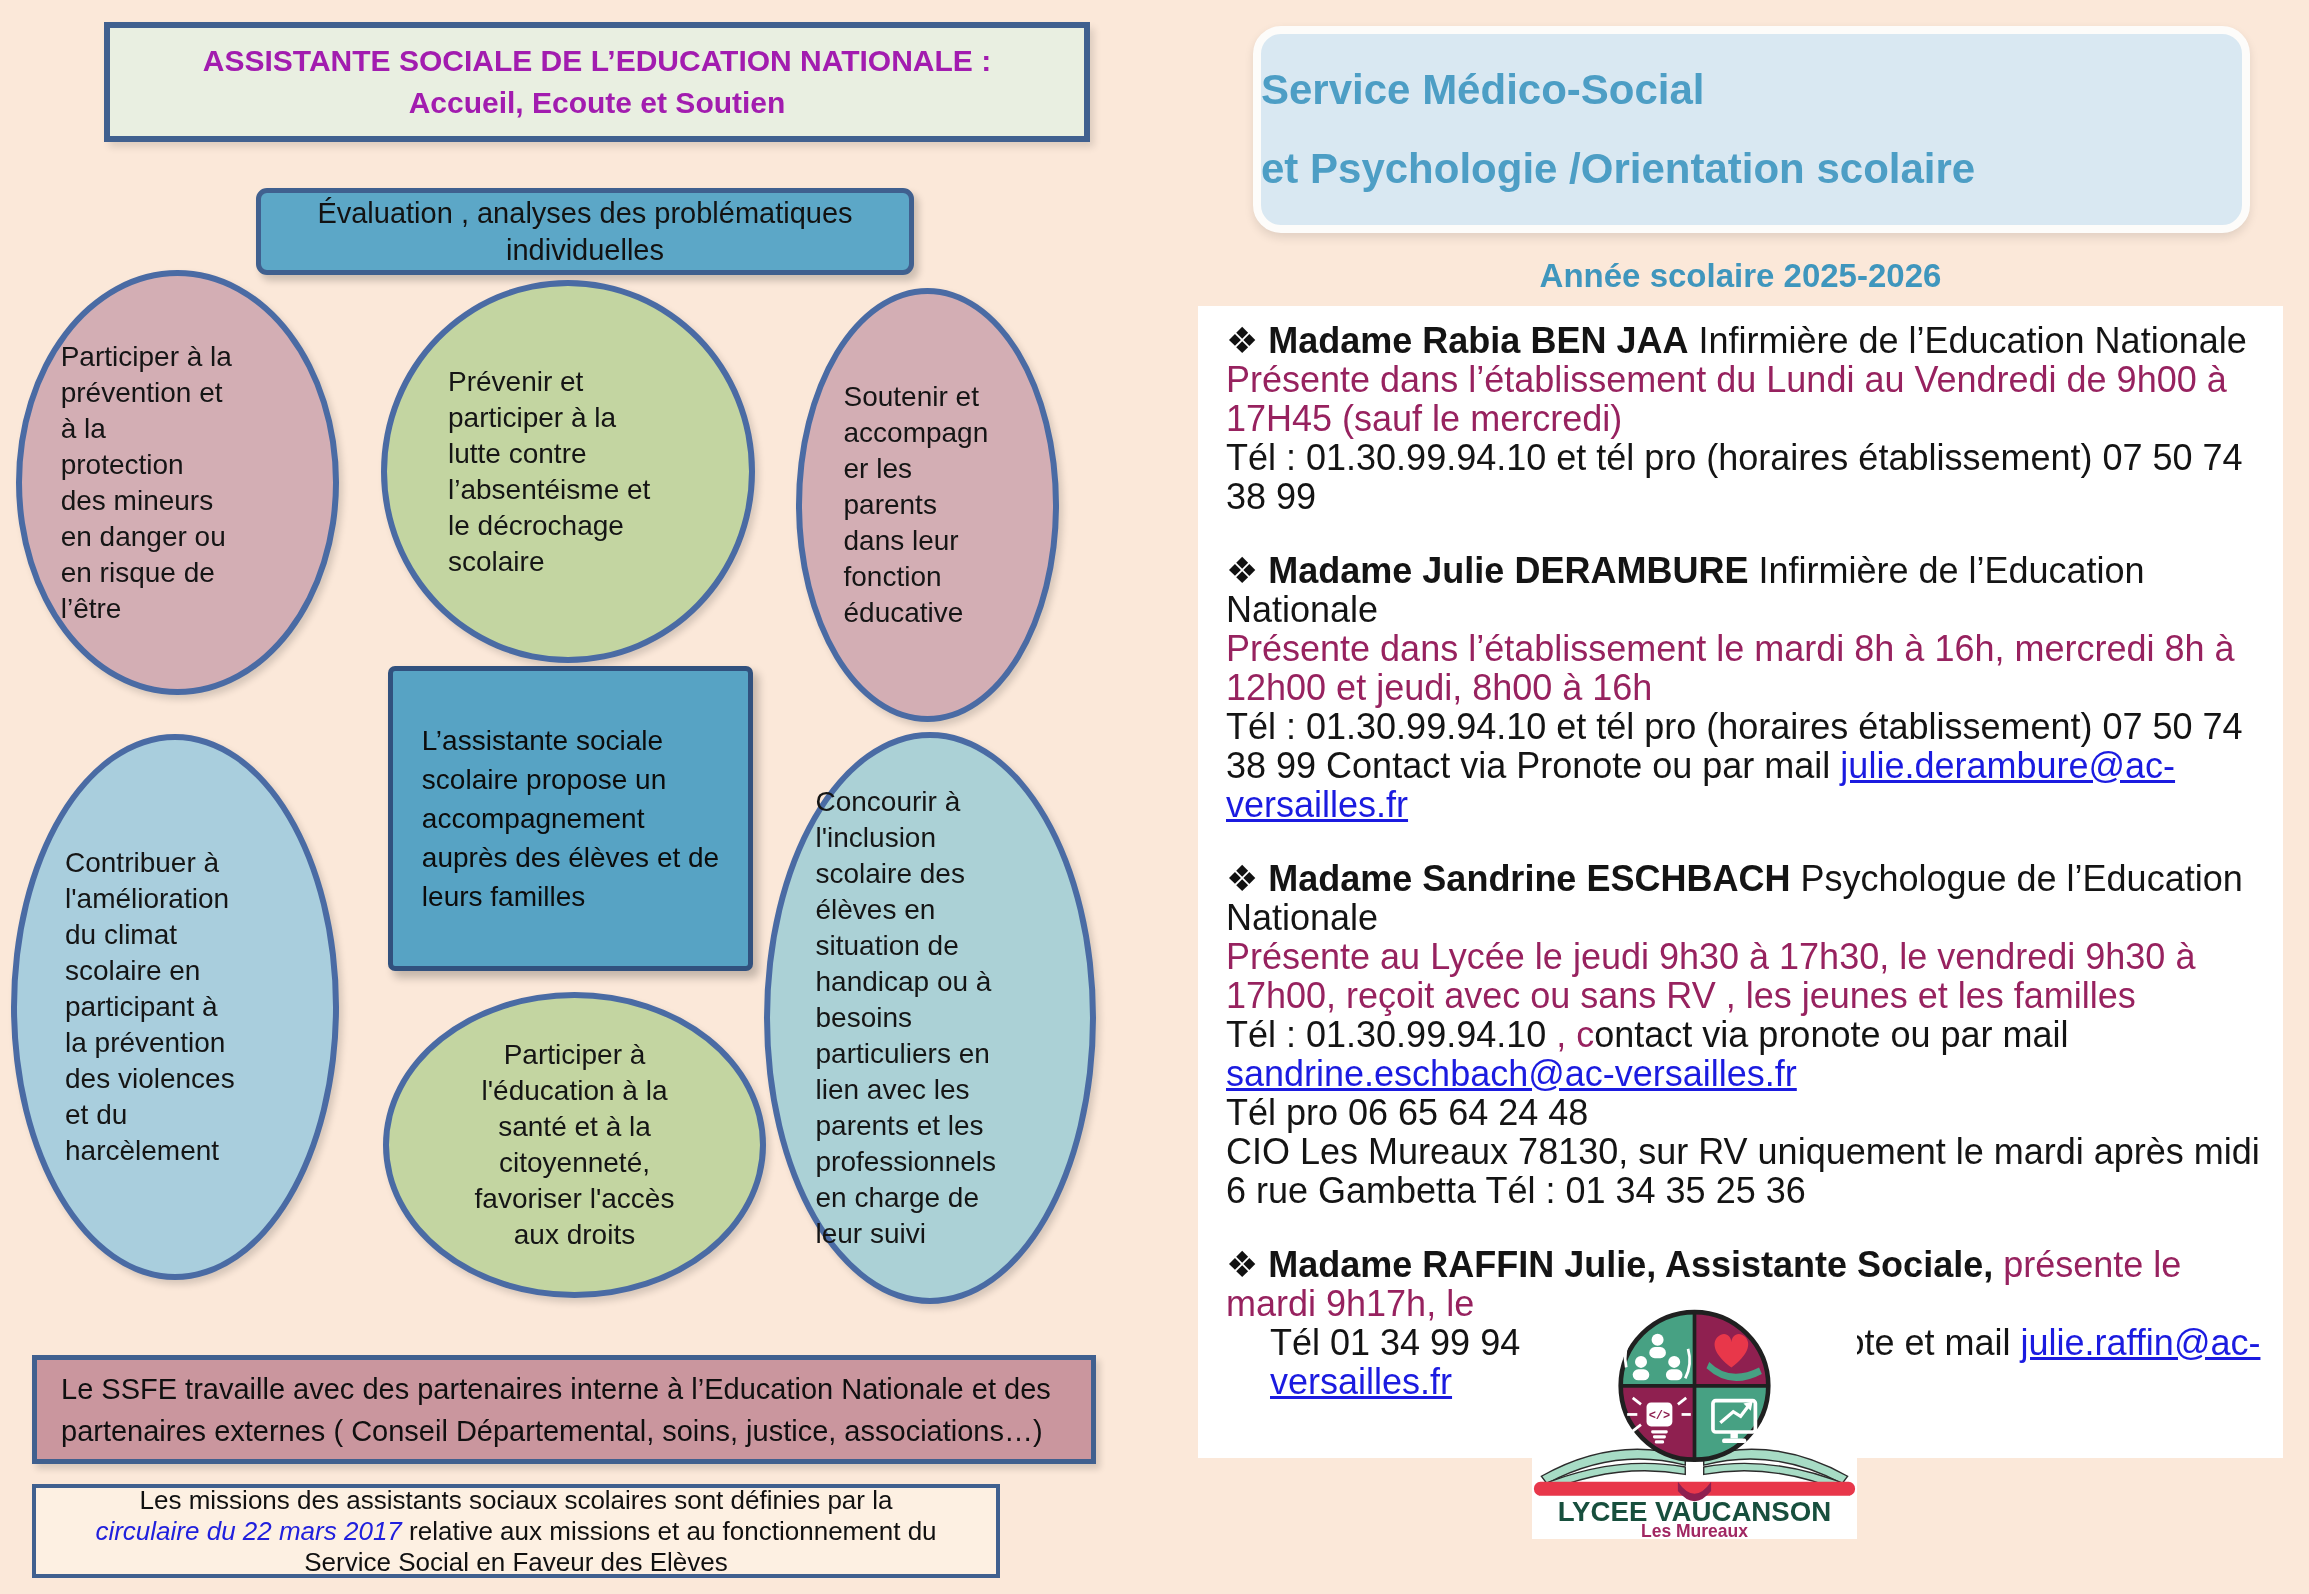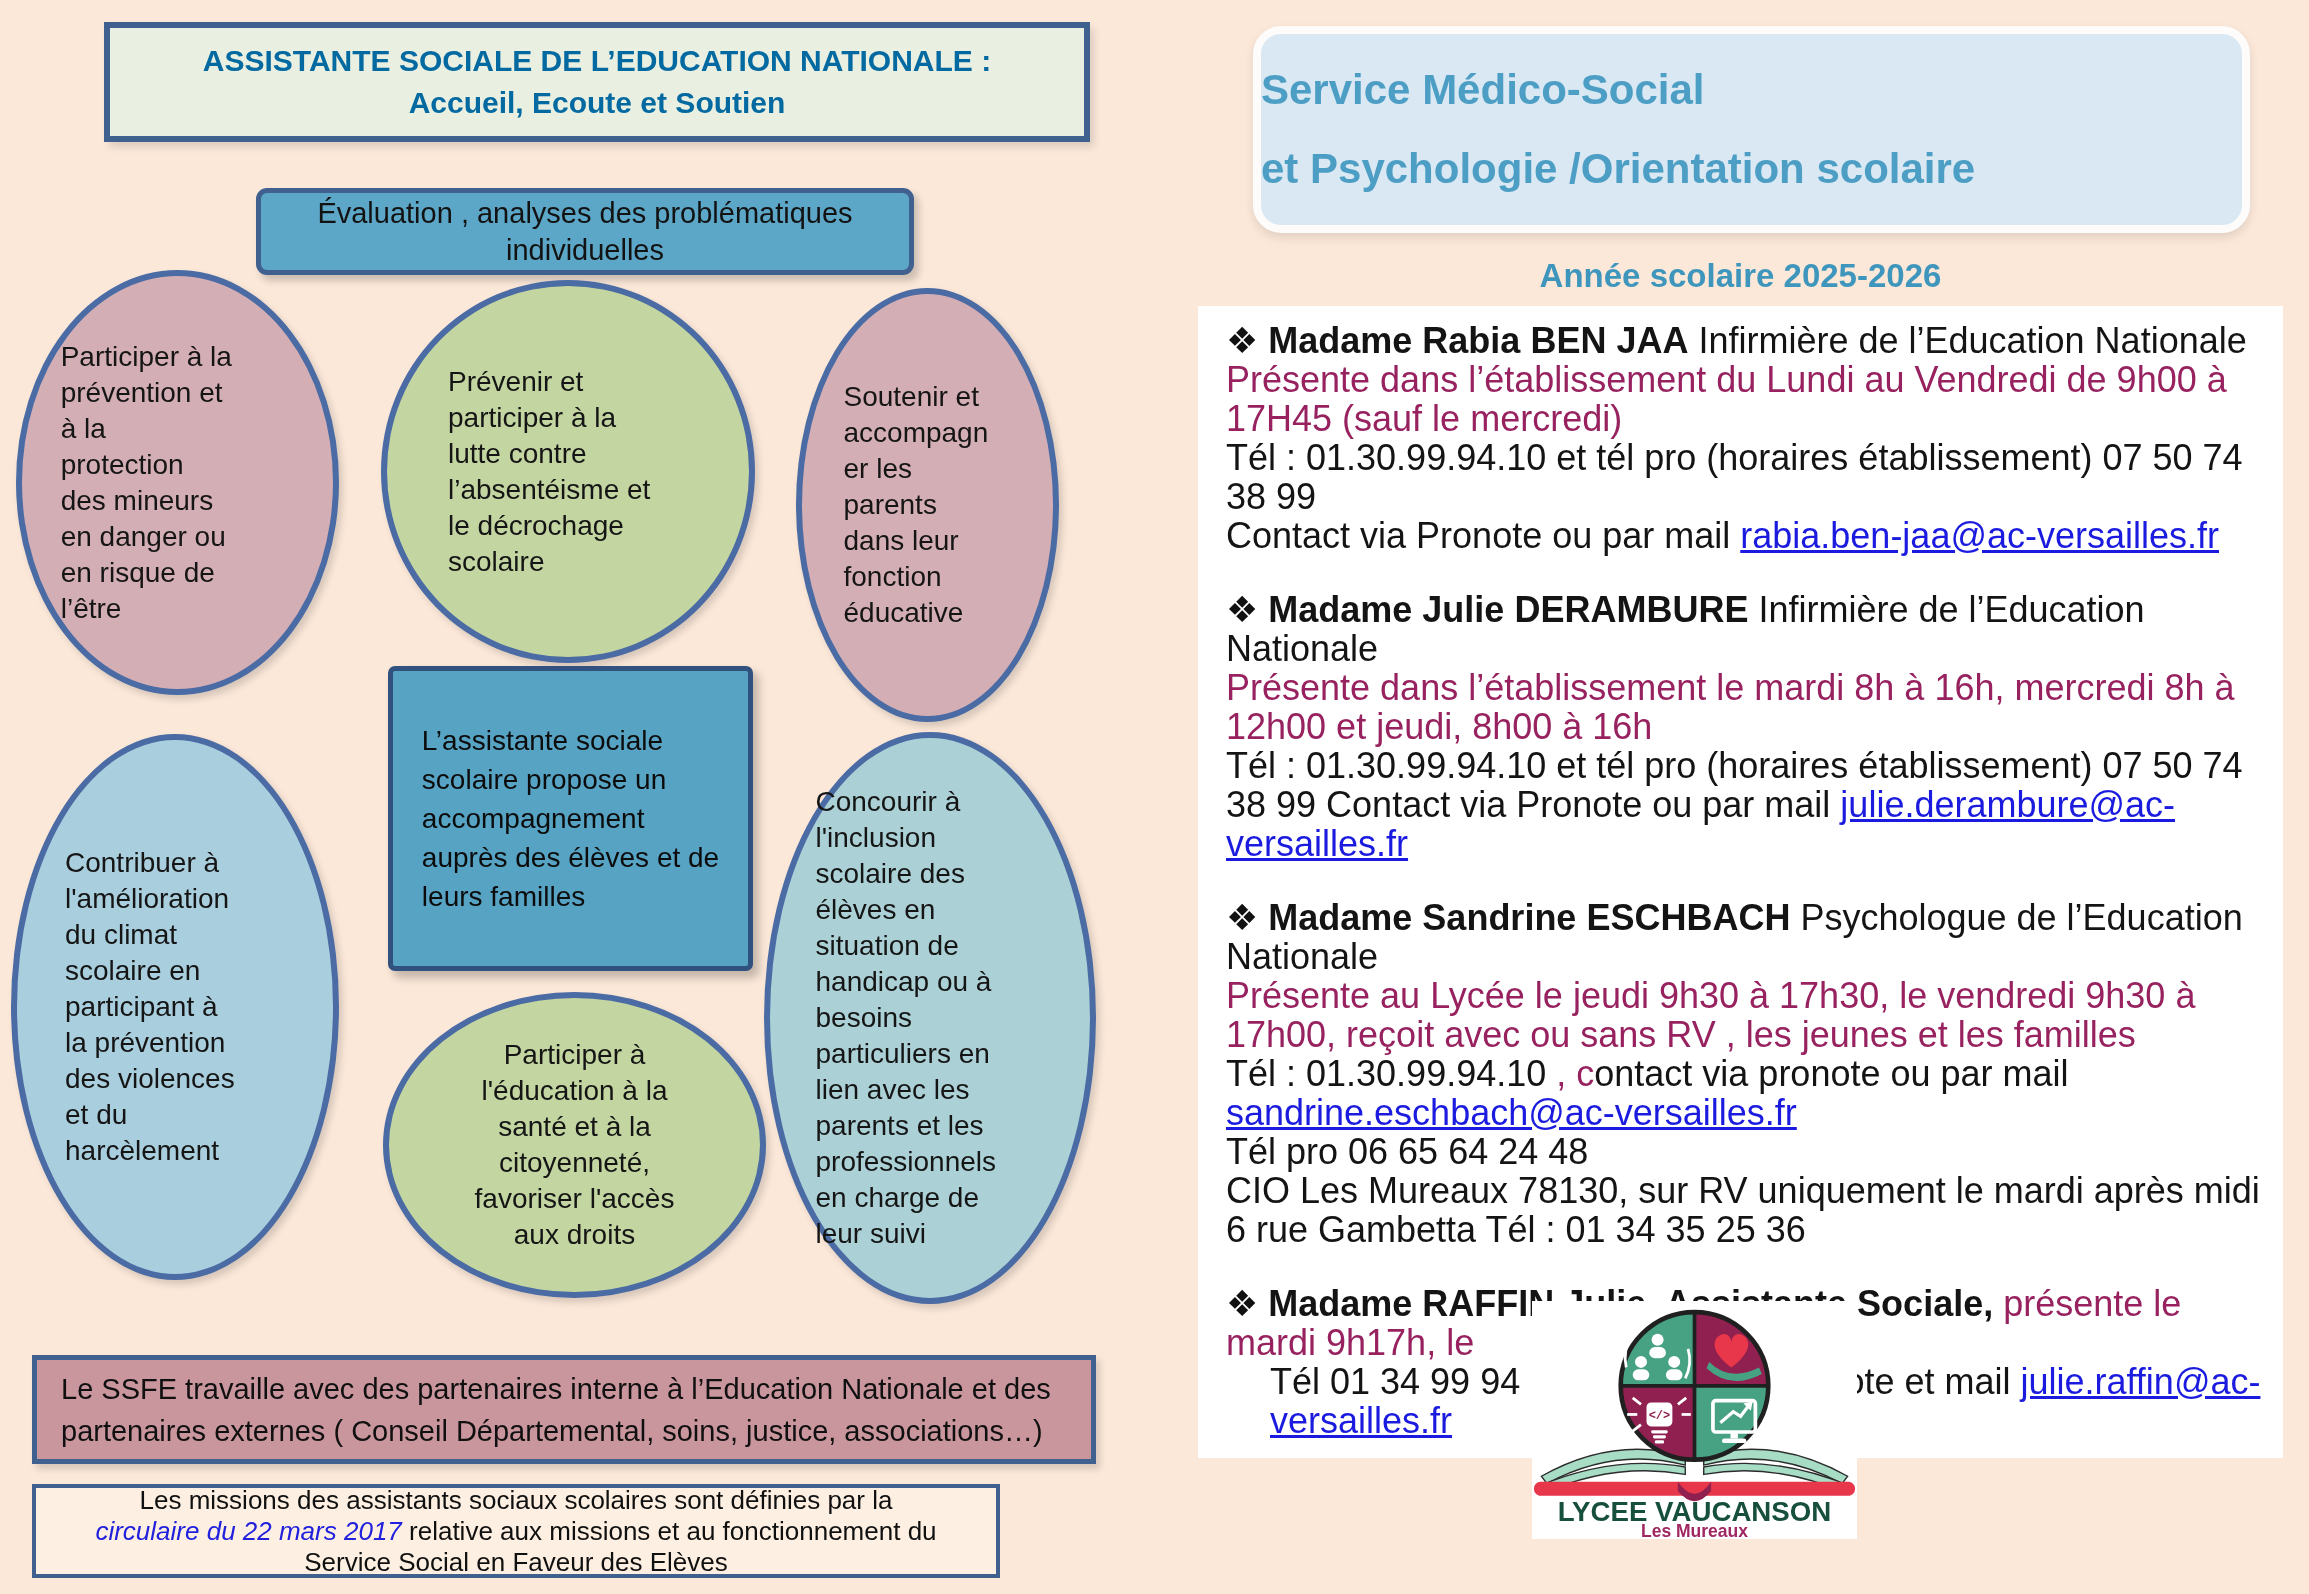--- a/index.html
+++ b/index.html
@@ -6,21 +6,21 @@
   .canvas{
     position:relative;width:2309px;height:1595px;background:#fbe8d9;
     font-family:"Liberation Sans",sans-serif;overflow:hidden;color:#141414;
   }
   p{margin:0;}
   
   .left-title{
     position:absolute;left:104px;top:22px;width:986px;height:120px;
     background:#e9efe1;border:6.5px solid #40608f;box-sizing:border-box;
     display:flex;flex-direction:column;justify-content:center;align-items:center;
-    color:#0369a1;font-weight:bold;font-size:30px;line-height:42px;text-align:center;
+    color:#a21caf;font-weight:bold;font-size:30px;line-height:42px;text-align:center;
     box-shadow:4.6px 5.5px 7.4px rgba(0,0,0,.12);
   }
   .eval-box{
     position:absolute;left:256px;top:188px;width:658px;height:87px;
     background:#5ca7c7;border:5.5px solid #40608f;border-radius:11px;box-sizing:border-box;
     display:flex;align-items:center;justify-content:center;text-align:center;
     font-size:29px;line-height:37px;color:#121212;white-space:pre-line;
     box-shadow:4.6px 5.5px 7.4px rgba(0,0,0,.18);
   }
   .ellipse{
@@ -189,23 +189,20 @@
 
   <div class="staff-box">
 
     <div class="staff-block">
       <p>
         <span class="bullet">❖</span>
         <span class="s-name">Madame Rabia BEN JAA</span><span> Infirmière de l’Education Nationale</span>
       </p>
       <p class="s-mag">Présente dans l’établissement du  Lundi au Vendredi de 9h00 à 17H45 (sauf le mercredi)</p>
       <p>Tél :  01.30.99.94.10 et tél pro (horaires établissement) 07 50 74 38 99</p>
-      <p>
-        <span>Contact via Pronote ou par mail </span><a class="s-link" href="#">rabia.ben-jaa@ac-versailles.fr</a>
-      </p>
     </div>
 
     <div class="staff-block">
       <p>
         <span class="bullet">❖</span>
         <span class="s-name">Madame Julie DERAMBURE</span><span> Infirmière de l’Education Nationale</span>
       </p>
       <p class="s-mag">Présente dans l’établissement le mardi 8h à 16h, mercredi 8h à 12h00 et jeudi, 8h00 à 16h</p>
       <p>
         <span>Tél :  01.30.99.94.10 et tél pro (horaires établissement) 07 50 74 38 99  Contact via Pronote ou par mail </span><a class="s-link" href="#">julie.derambure@ac-versailles.fr</a>

